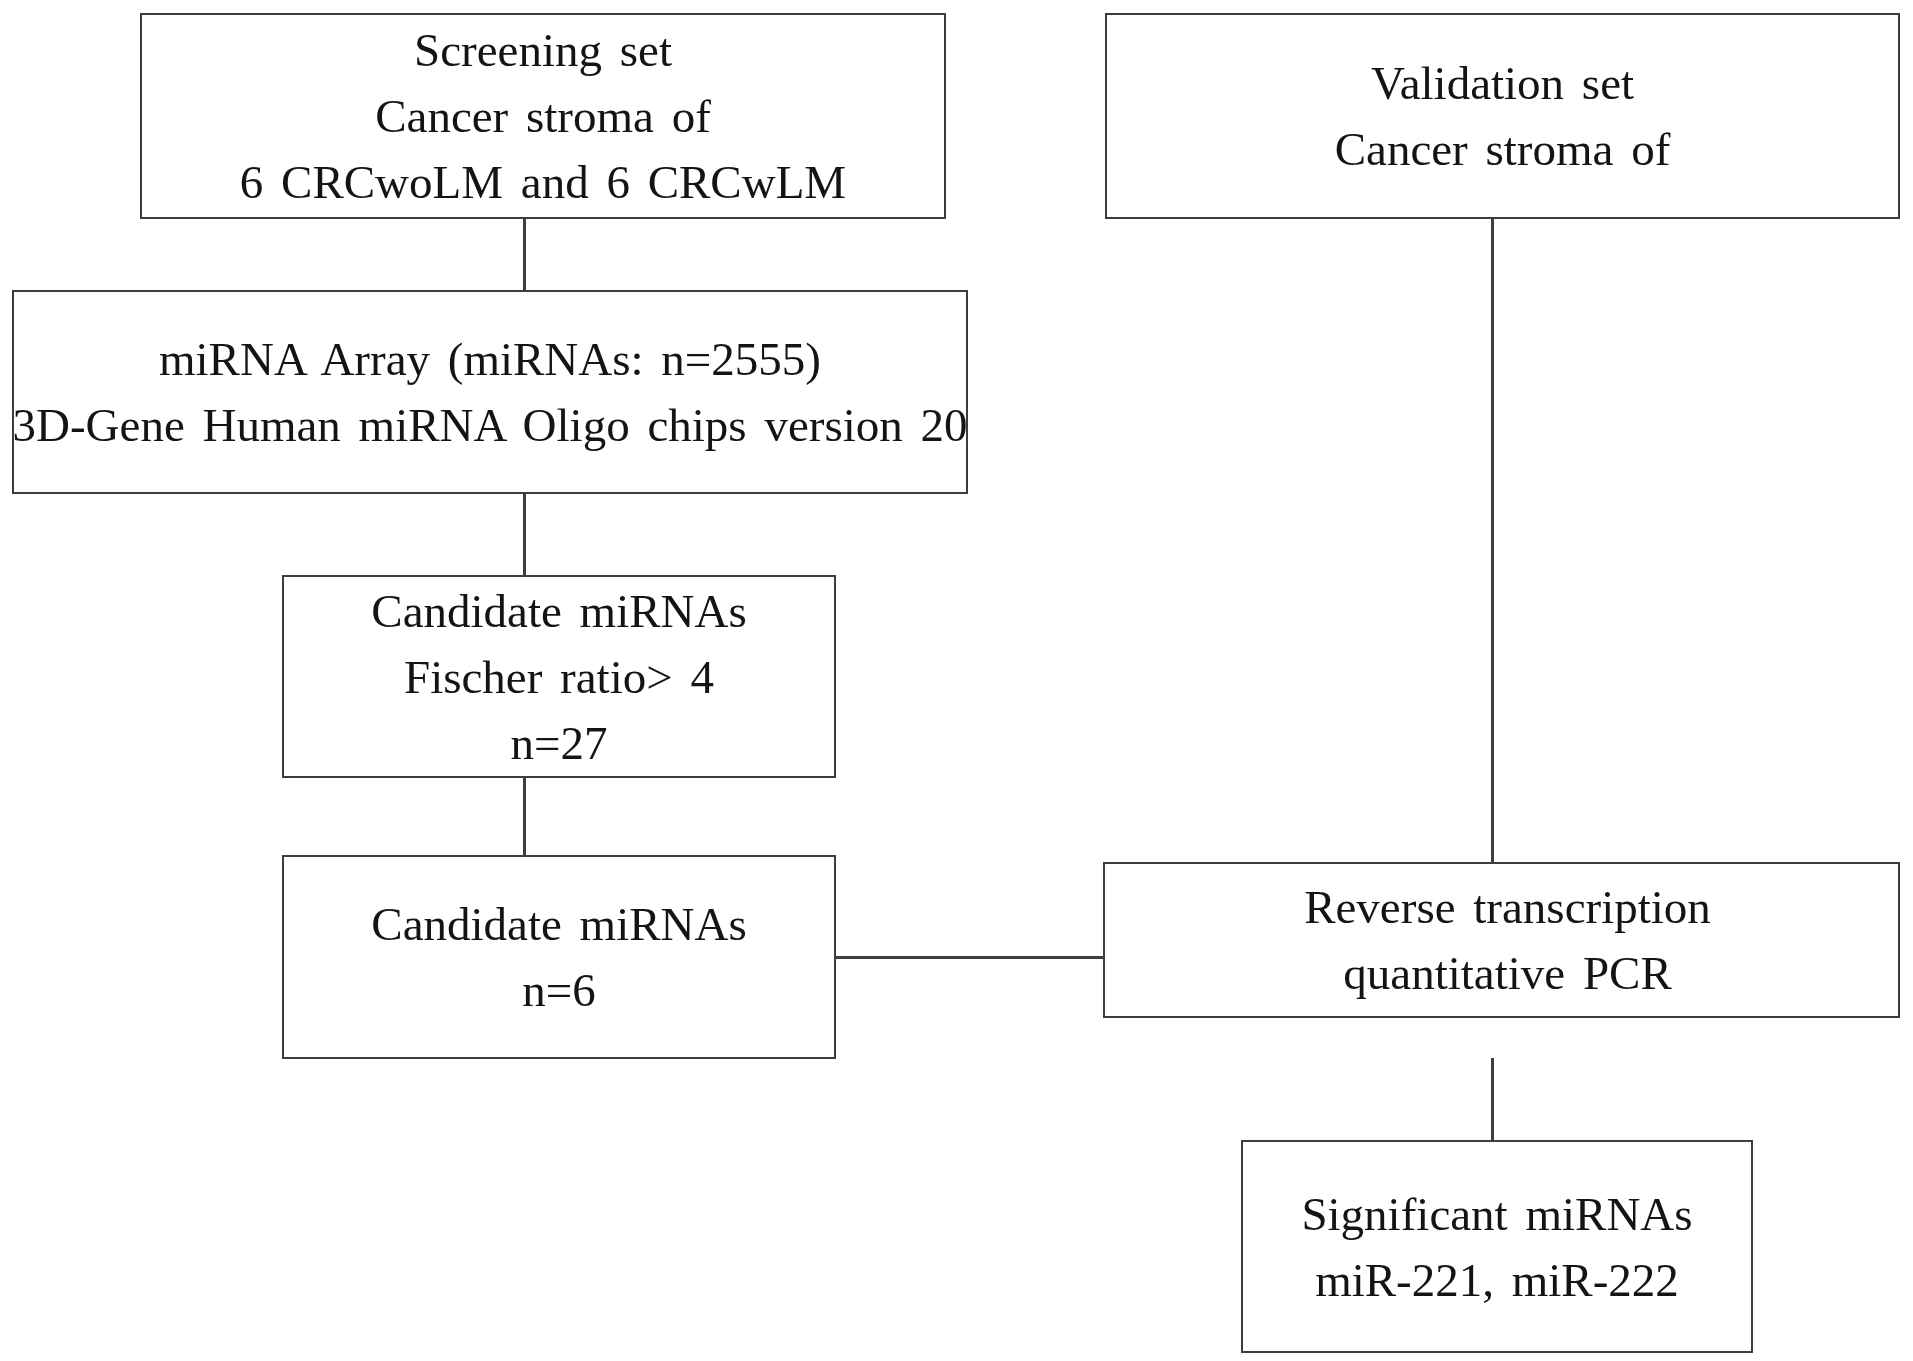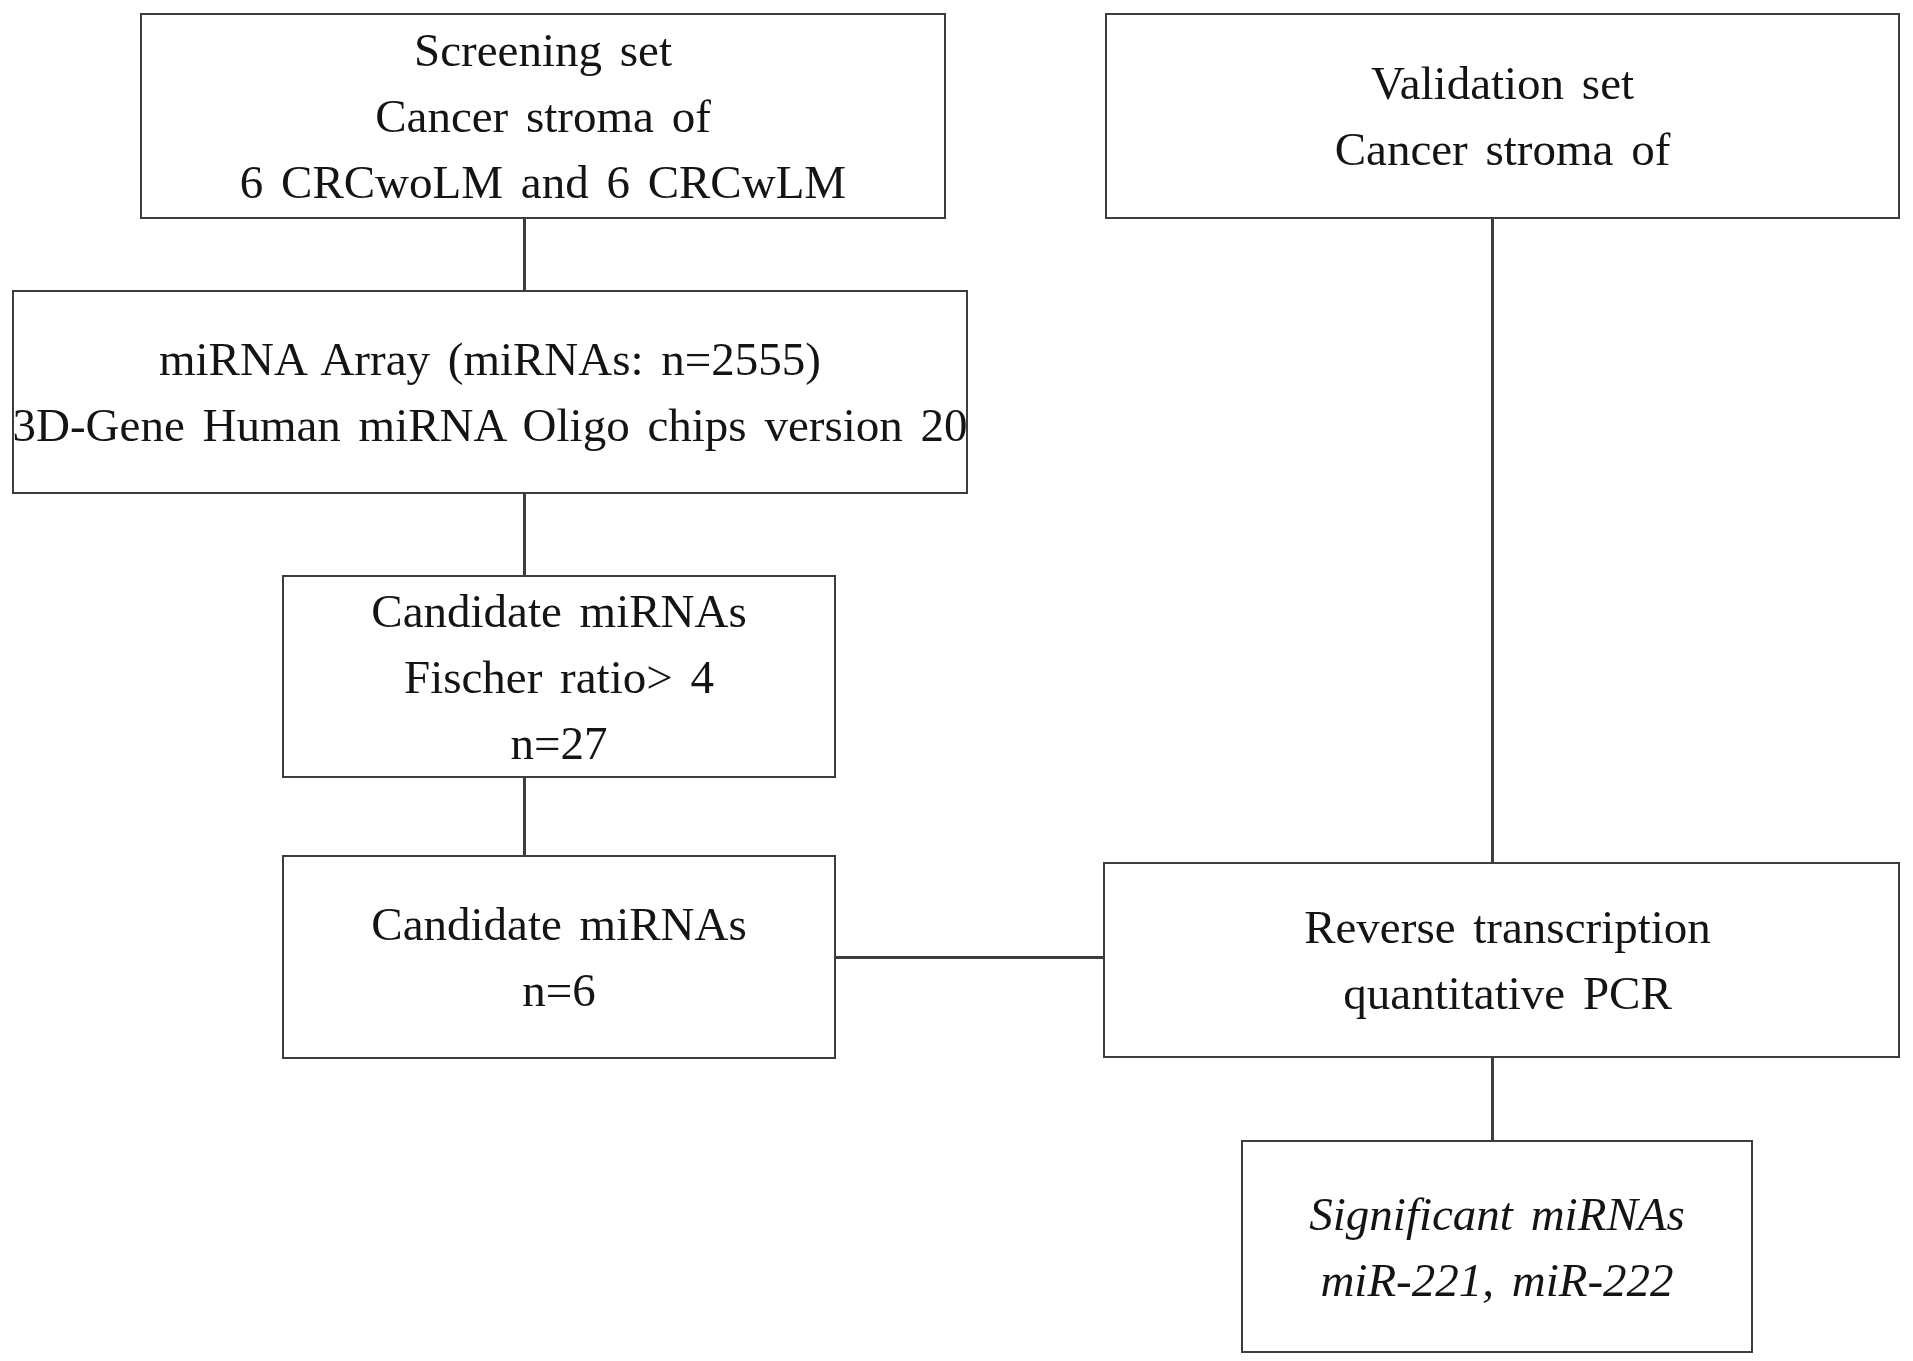--- a/index.html
+++ b/index.html
@@ -40,22 +40,22 @@
   }
   .conn.v { width: 3px; }
   .conn.h { height: 3px; }
 
   
   #box-screening-set   { left: 140px;  top: 13px;   width: 806px;  height: 206px; }
   #box-validation-set  { left: 1105px; top: 13px;   width: 795px;  height: 206px; }
   #box-mirna-array     { left: 12px;   top: 290px;  width: 956px; height: 204px; }
   #box-candidate-fischer { left: 282px; top: 575px; width: 554px;  height: 203px; }
   #box-candidate-fold  { left: 282px;  top: 855px;  width: 554px;  height: 204px; }
-  #box-rt-qpcr         { left: 1103px; top: 862px;  width: 797px;  height: 196px; padding-left: 12px; }
-  #box-significant     { left: 1241px; top: 1140px; width: 512px;  height: 213px; font-style: italic; }
+  #box-rt-qpcr         { left: 1103px; top: 862px;  width: 797px;  height: 156px; padding-left: 12px; }
+  #box-significant     { left: 1241px; top: 1140px; width: 512px;  height: 213px; }
 
   
   #conn-screening-to-array   { left: 523px;  top: 219px;  height: 71px;  }
   #conn-array-to-fischer     { left: 523px;  top: 494px;  height: 81px;  }
   #conn-fischer-to-fold      { left: 523px;  top: 778px;  height: 77px;  }
   #conn-validation-to-rtqpcr { left: 1491px; top: 219px;  height: 643px; }
   #conn-fold-to-rtqpcr       { left: 836px;  top: 956px;  width: 267px;  }
   #conn-rtqpcr-to-significant{ left: 1491px; top: 1058px; height: 82px;  }
 </style>
 </head>

